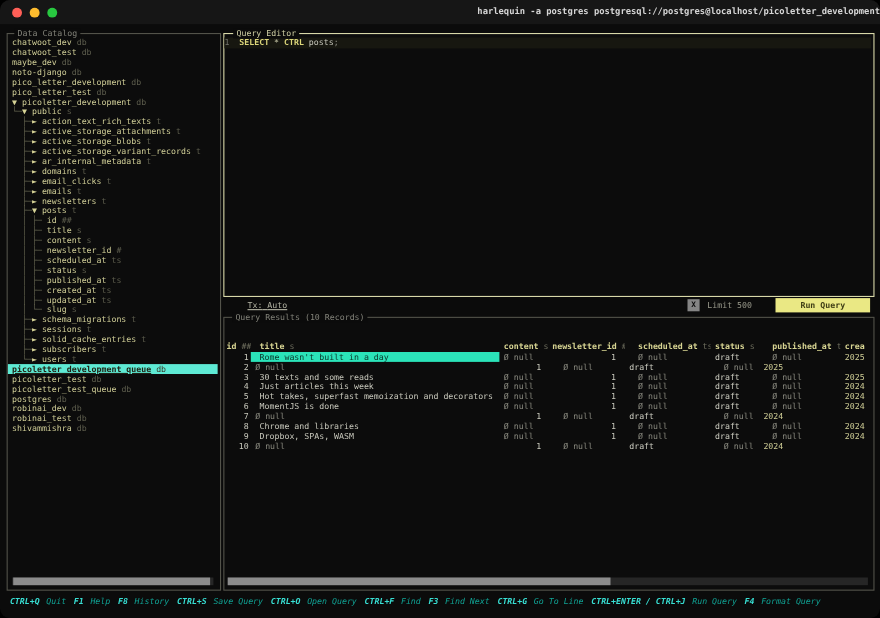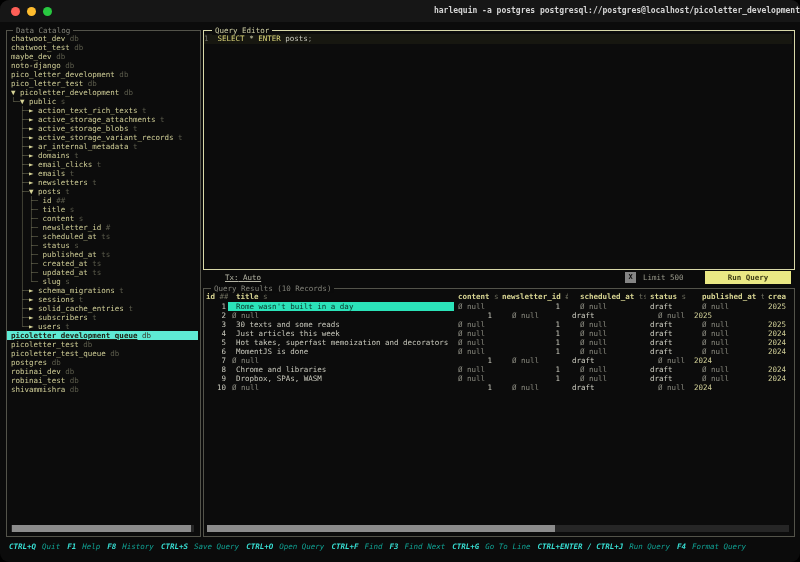--- a/index.html
+++ b/index.html
@@ -29,34 +29,34 @@
   .crow.sel{background:#5eead4;}
   .crow.sel .n{color:#212114;text-decoration:underline;font-weight:bold;}
   .crow.sel .t{color:#3a3a2c;}
   
   .hscroll{position:absolute;height:7px;background:#262626;}
   .hscroll .thumb{position:absolute;top:0;height:100%;background:#8c8c8c;}
   
   .ed-line{position:absolute;left:204px;top:34px;width:588px;height:10px;background:#171710;
     font-size:7.5px;line-height:10px;white-space:pre;}
   .lnum{color:#70706a;}
-  .kw{color:#ddd77a;font-weight:normal;}
+  .kw{color:#ddd77a;font-weight:bold;}
   .op{color:#c9c9a8;}
   .id{color:#c9c9bd;}
   .pun{color:#8b8b80;}
   
   .runbar{position:absolute;left:203px;top:271px;width:590px;height:14px;font-size:7.5px;line-height:13px;}
   .tx{position:absolute;left:22px;color:#b5b5a5;text-decoration:underline;}
   .chk{position:absolute;left:422px;top:1px;width:11px;height:11px;background:#858585;
     color:#0a0a0a;font-weight:bold;text-align:center;line-height:11px;font-size:7px;}
   .limit{position:absolute;left:440px;color:#9a9a8c;}
   .runbtn{position:absolute;left:502px;top:0px;width:86px;height:13px;background:#eae884;
     color:#3f3d16;font-weight:bold;text-align:center;line-height:13px;font-size:7.5px;}
   
-  .rtable{position:absolute;left:204px;top:292px;width:588px;overflow:hidden;}
+  .rtable{position:absolute;left:204px;top:310px;width:588px;overflow:hidden;}
   .rgrid{display:grid;grid-template-columns:24px 226px 46px 68px 78px 44px 74px 1fr;
     font-size:7.5px;line-height:9px;height:9px;white-space:pre;}
   .rgrid.hdr{height:10px;line-height:10px;}
   .cell{overflow:hidden;}
   .hname{color:#d8d593;font-weight:bold;}
   .htype{color:#6f6f5f;}
   .c0{text-align:right;padding-right:2px;color:#c9c9bd;}
   .c1{padding-left:8px;color:#c9c9bd;}
   .c2{padding-left:4px;color:#8b8b80;}
   .c3{text-align:right;padding-right:8px;color:#c9c9bd;}
@@ -128,21 +128,21 @@
       <div class="crow"><span class="g"></span><span class="a"></span><span class="n">robinai_dev</span><span class="t"> db</span></div>
       <div class="crow"><span class="g"></span><span class="a"></span><span class="n">robinai_test</span><span class="t"> db</span></div>
       <div class="crow"><span class="g"></span><span class="a"></span><span class="n">shivammishra</span><span class="t"> db</span></div>
     </div>
   <div class="hscroll" style="left:11px;top:525px;width:183px;">
     <div class="thumb" style="left:1px;width:179px;"></div>
   </div>
 
   <div class="pane focused" style="left:203px;top:30px;width:590px;height:238px;"></div>
   <div class="pane-title focused" style="left:212px;top:26px;">Query Editor</div>
-  <div class="ed-line"><span class="lnum">1</span>  <span class="kw">SELECT</span><span class="op"> </span><span class="op">*</span><span class="op"> </span><span class="kw">ENTER</span><span class="op"> </span><span class="id">posts</span><span class="pun">;</span></div>
+  <div class="ed-line"><span class="lnum">1</span>  <span class="kw">SELECT</span><span class="op"> </span><span class="op">*</span><span class="op"> </span><span class="kw">CTRL</span><span class="op"> </span><span class="id">posts</span><span class="pun">;</span></div>
 
   <div class="runbar">
     <span class="tx"><span>Tx:</span> <span>Auto</span></span>
     <span class="chk">X</span>
     <span class="limit"><span>Limit</span> <span>500</span></span>
     <span class="runbtn">Run Query</span>
   </div>
 
   <div class="pane" style="left:203px;top:288px;width:590px;height:247px;"></div>
   <div class="pane-title" style="left:211px;top:284px;">Query Results (10 Records)</div>

